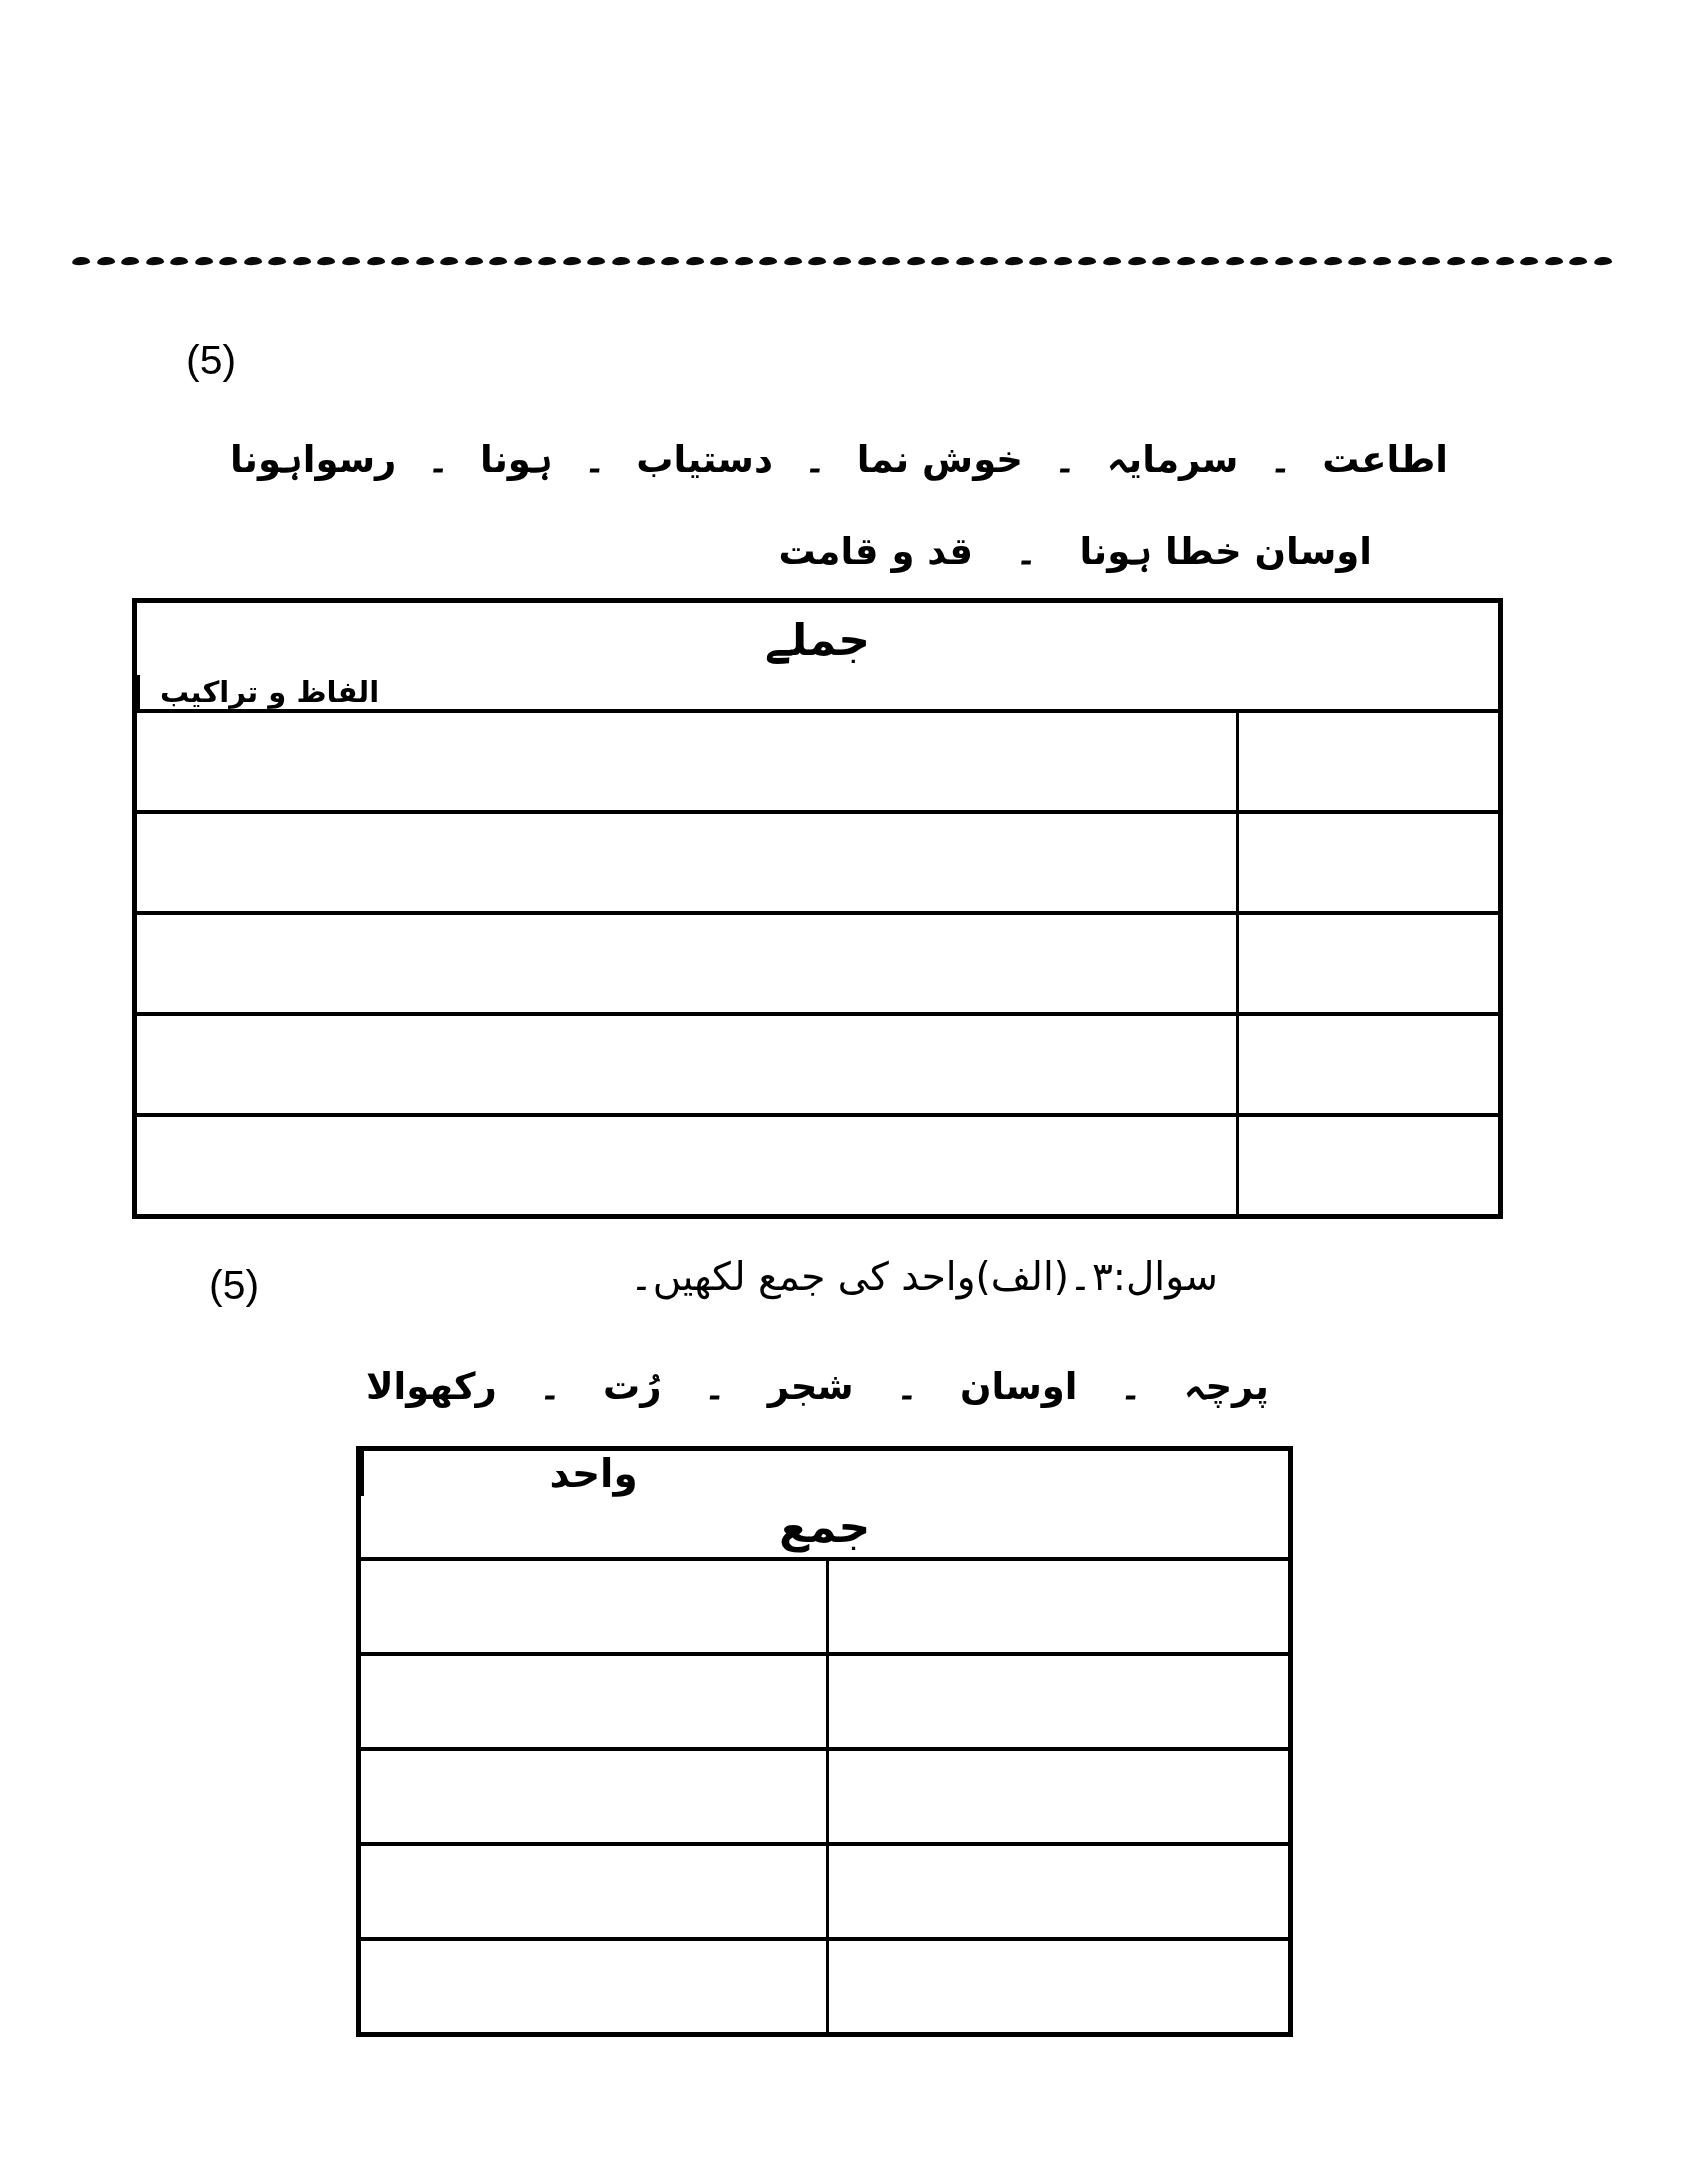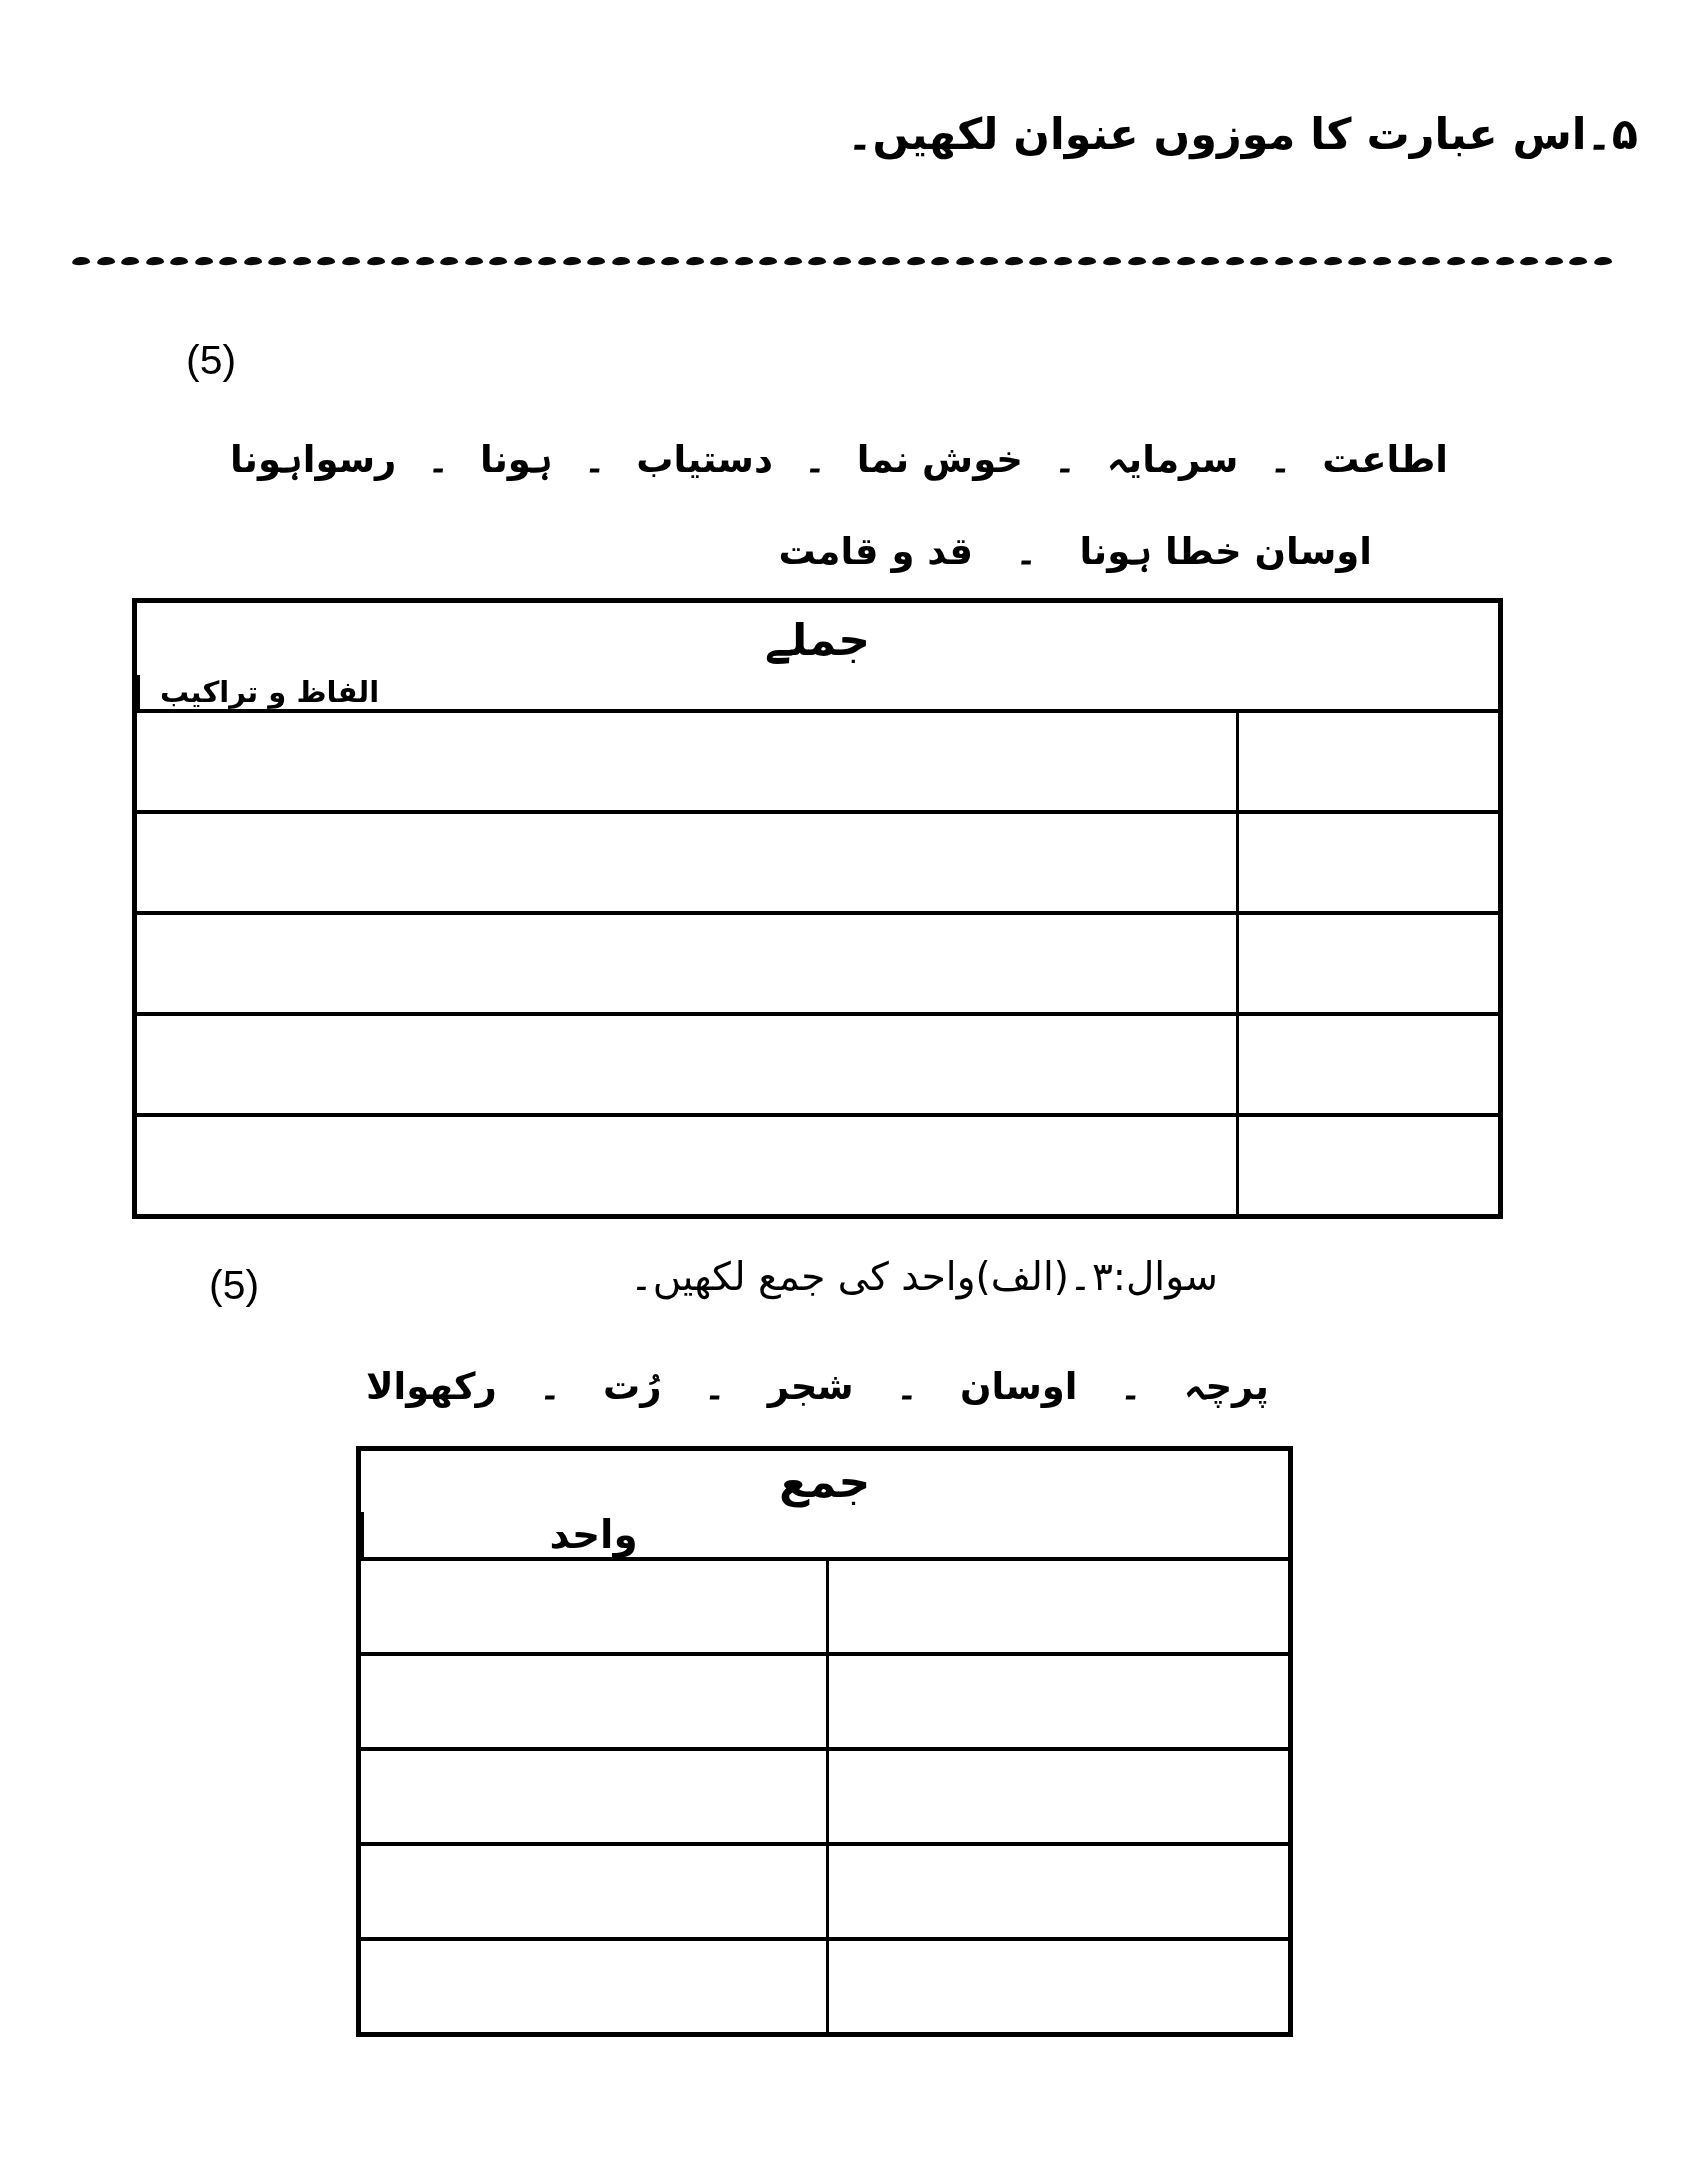--- a/index.html
+++ b/index.html
@@ -60,21 +60,20 @@
   .h-sentences{font-size:44px;}
   .h-words{font-size:29px;white-space:nowrap;}
   .h-plural{font-size:44px;}
   .h-singular{font-size:39px;}
 </style>
 </head>
 <body>
 
 <div class="page">
 
-  <div class="abs urdu q5-heading">۵۔اس عبارت کا موزوں عنوان لکھیں۔</div>
 
   <div class="abs divider">
       <span class="dash"></span>
       <span class="dash"></span>
       <span class="dash"></span>
       <span class="dash"></span>
       <span class="dash"></span>
       <span class="dash"></span>
       <span class="dash"></span>
       <span class="dash"></span>
@@ -196,22 +195,22 @@
       <span class="wsep">۔</span>
       <span class="word">شجر</span>
       <span class="wsep">۔</span>
       <span class="word">رُت</span>
       <span class="wsep">۔</span>
       <span class="word">رکھوالا</span>
     </div>
 
   <div class="tbl t2">
     <div class="trow head first">
+      <div class="cell cell-side hcell h-singular">واحد</div>
       <div class="cell cell-main hcell h-plural">جمع</div>
-      <div class="cell cell-side hcell h-singular">واحد</div>
     </div>
     <div>
 
     <div class="trow body not-first">
         <div class="cell cell-main"></div>
         <div class="cell cell-side"></div>
       </div>
         <div class="trow body">
         <div class="cell cell-main"></div>
         <div class="cell cell-side"></div>

